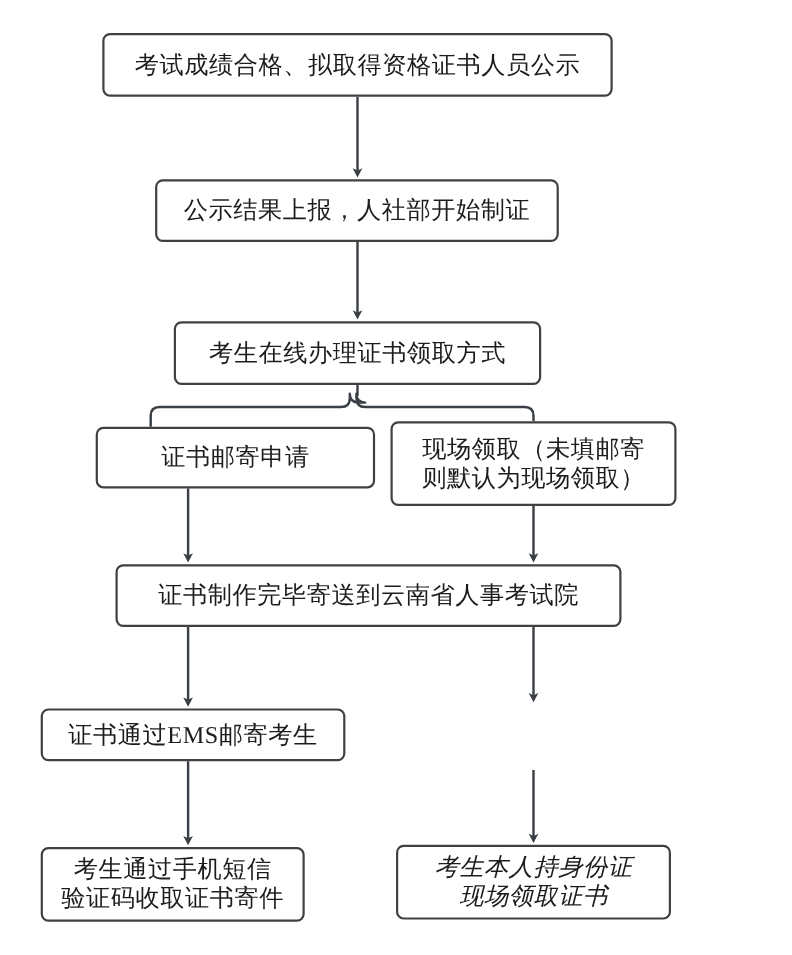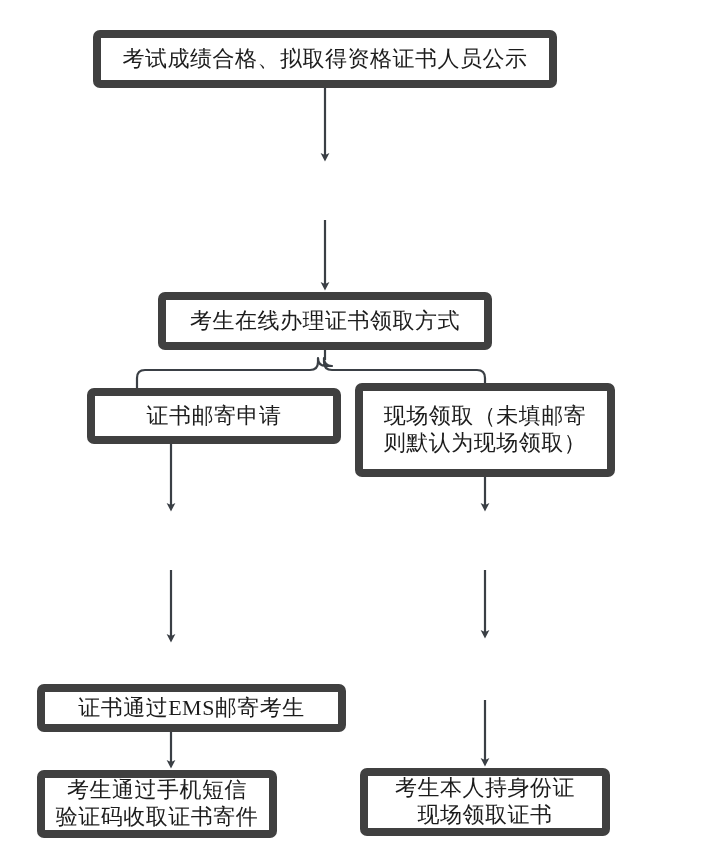--- a/index.html
+++ b/index.html
@@ -22,21 +22,21 @@
     position: absolute;
     left: 0;
     top: 0;
     width: 720px;
     height: 868px;
     pointer-events: none;
   }
   .node {
     position: absolute;
     box-sizing: border-box;
-    border: 8px solid #404040;
+    border: 2px solid #404040;
     border-radius: 7px;
     background: #ffffff;
     display: flex;
     align-items: center;
     justify-content: center;
     text-align: center;
     color: #1c1c1c;
     font-size: 22px;
     line-height: 1.22;
     letter-spacing: 0.5px;
@@ -102,43 +102,49 @@
 
     <g>
       <line x1="485" y1="700" x2="485" y2="762" stroke="#3a3f45" stroke-width="2.2" marker-end="url(#ah)"></line>
     </g>
   </svg>
 
   <div class="node" style="left: 93px; top: 30px; width: 464px; height: 58px;">
     <span class="label">考试成绩合格、拟取得资格证书人员公示</span>
   </div>
 
+  <div class="node" style="left: 141px; top: 163px; width: 367px; height: 57px;">
+    <span class="label">公示结果上报，人社部开始制证</span>
+  </div>
 
   <div class="node" style="left: 158px; top: 292px; width: 334px; height: 58px; text-align: center;">
     <span class="label">考生在线办理证书领取方式</span>
   </div>
 
   <div class="node" style="left: 44px; top: 388px; width: 254px; height: 56px; margin-left: 43px;">
     <span class="label">证书邮寄申请</span>
   </div>
 
-  <div class="node" style="left: 355px; top: 383px; width: 260px; height: 94px;">
+  <div class="node" style="left: 355px; top: 383px; width: 260px; height: 77px;">
     <span class="label">现场领取（未填邮寄
 则默认为现场领取）</span>
   </div>
 
+  <div class="node" style="left: 105px; top: 513px; width: 460px; height: 57px;">
+    <span class="label">证书制作完毕寄送到云南省人事考试院</span>
+  </div>
 
-  <div class="node" style="left: 37px; top: 644px; width: 309px; height: 48px; margin-top: 40px;">
+  <div class="node" style="left: 37px; top: 644px; width: 277px; height: 48px;">
     <span class="label">证书通过EMS邮寄考生</span>
   </div>
 
 
   <div class="node" style="left: 37px; top: 770px; width: 240px; height: 68px;">
     <span class="label">考生通过手机短信
 验证码收取证书寄件</span>
   </div>
 
-  <div class="node" style="left: 360px; top: 768px; width: 250px; height: 68px;">
+  <div class="node" style="left: 360px; top: 768px; width: 250px; height: 68px; font-style: italic;">
     <span class="label">考生本人持身份证
 现场领取证书</span>
   </div>
 
 </div>
 
 </body></html>

